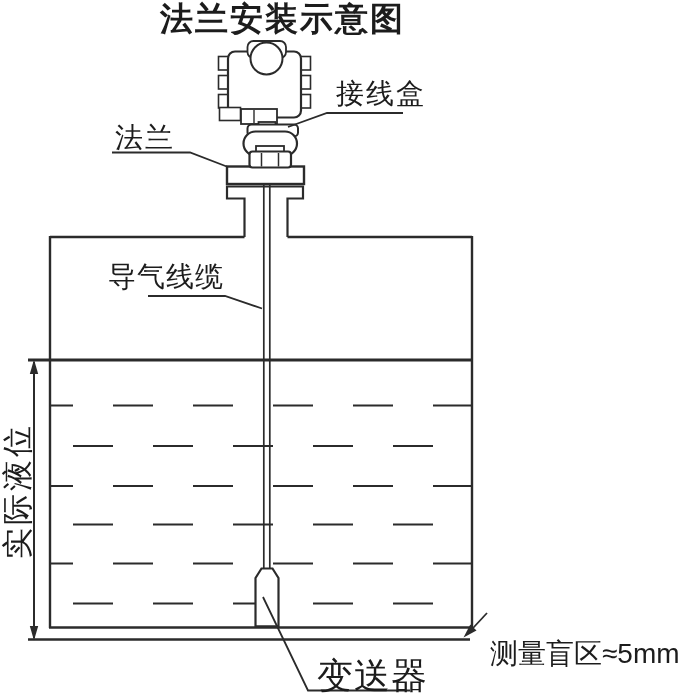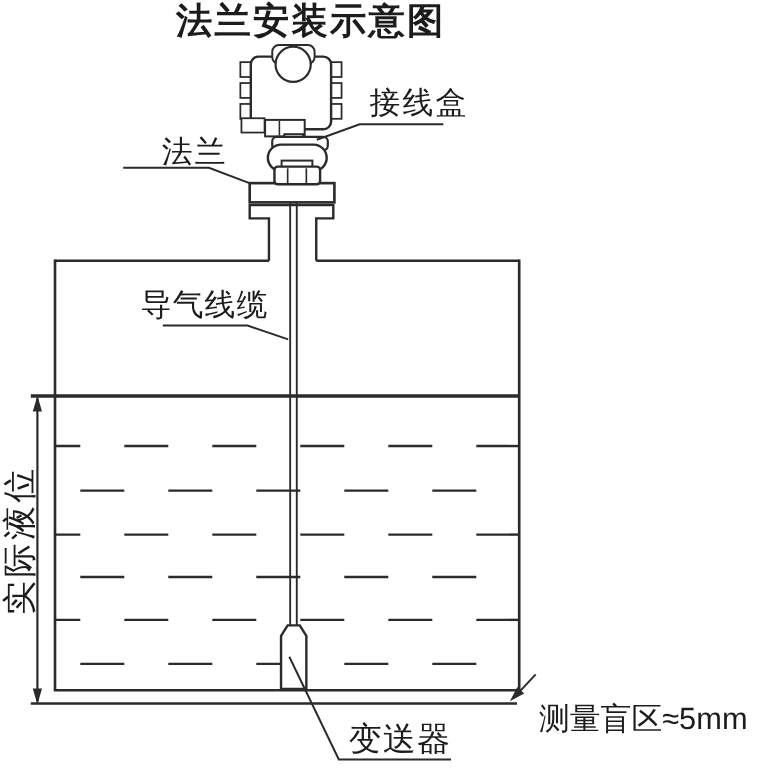--- a/index.html
+++ b/index.html
@@ -5,21 +5,21 @@
   html,body { margin:0; padding:0; background:#fff; }
   #stage {
     position:relative; width:700px; height:700px; background:#fff;
     font-family:"Liberation Sans","DejaVu Sans",sans-serif;
     color:#1c1c1c; overflow:hidden;
   }
   #stage svg { position:absolute; left:0; top:0; }
   .lbl { position:absolute; white-space:nowrap; color:#1c1c1c; line-height:1.1; }
   .title { font-size:33px; font-weight:700; letter-spacing:2px; }
   .l28 { font-size:28px; font-weight:500; letter-spacing:2px; }
-  .l30 { font-size:30px; font-weight:500; letter-spacing:1px; }
+  .l30 { font-size:36px; font-weight:500; letter-spacing:1px; }
   .vlab {
     position:absolute; left:-52px; top:474px; width:140px; height:34px;
     text-align:center; font-size:31px; font-weight:500; letter-spacing:3px;
     transform:rotate(-90deg); transform-origin:center;
   }
 </style>
 </head>
 <body>
 
 <div id="stage">
@@ -98,23 +98,23 @@
       </g>
 
       <polygon fill="#2b2b2b" stroke="none" points="463.5,637.5 470.3,624.5 476.5,630.5"></polygon>
     </g>
   </svg>
 
   <div class="lbl title" style="left:160px; top:1px;">法兰安装示意图</div>
 
   <div class="lbl l28" style="left:336px; top:79px;">接线盒</div>
 
-  <div class="lbl l28" style="left:115px; top:123px;margin-left:32px;">法兰</div>
+  <div class="lbl l28" style="left:115px; top:123px;">法兰</div>
 
-  <div class="lbl l28" style="left:108px; top:262px; letter-spacing:1px;margin-left:20px;">导气线缆</div>
+  <div class="lbl l28" style="left:108px; top:262px; letter-spacing:1px;">导气线缆</div>
 
   <div class="vlab lbl">实际液位</div>
 
   <div class="lbl l28" style="left:490px; top:599px; letter-spacing:0;margin-top:40px;">测量盲区≈5mm</div>
 
   <div class="lbl l30" style="left:317px; top:656px;">变送器</div>
 
 </div>
 
 </body></html>

